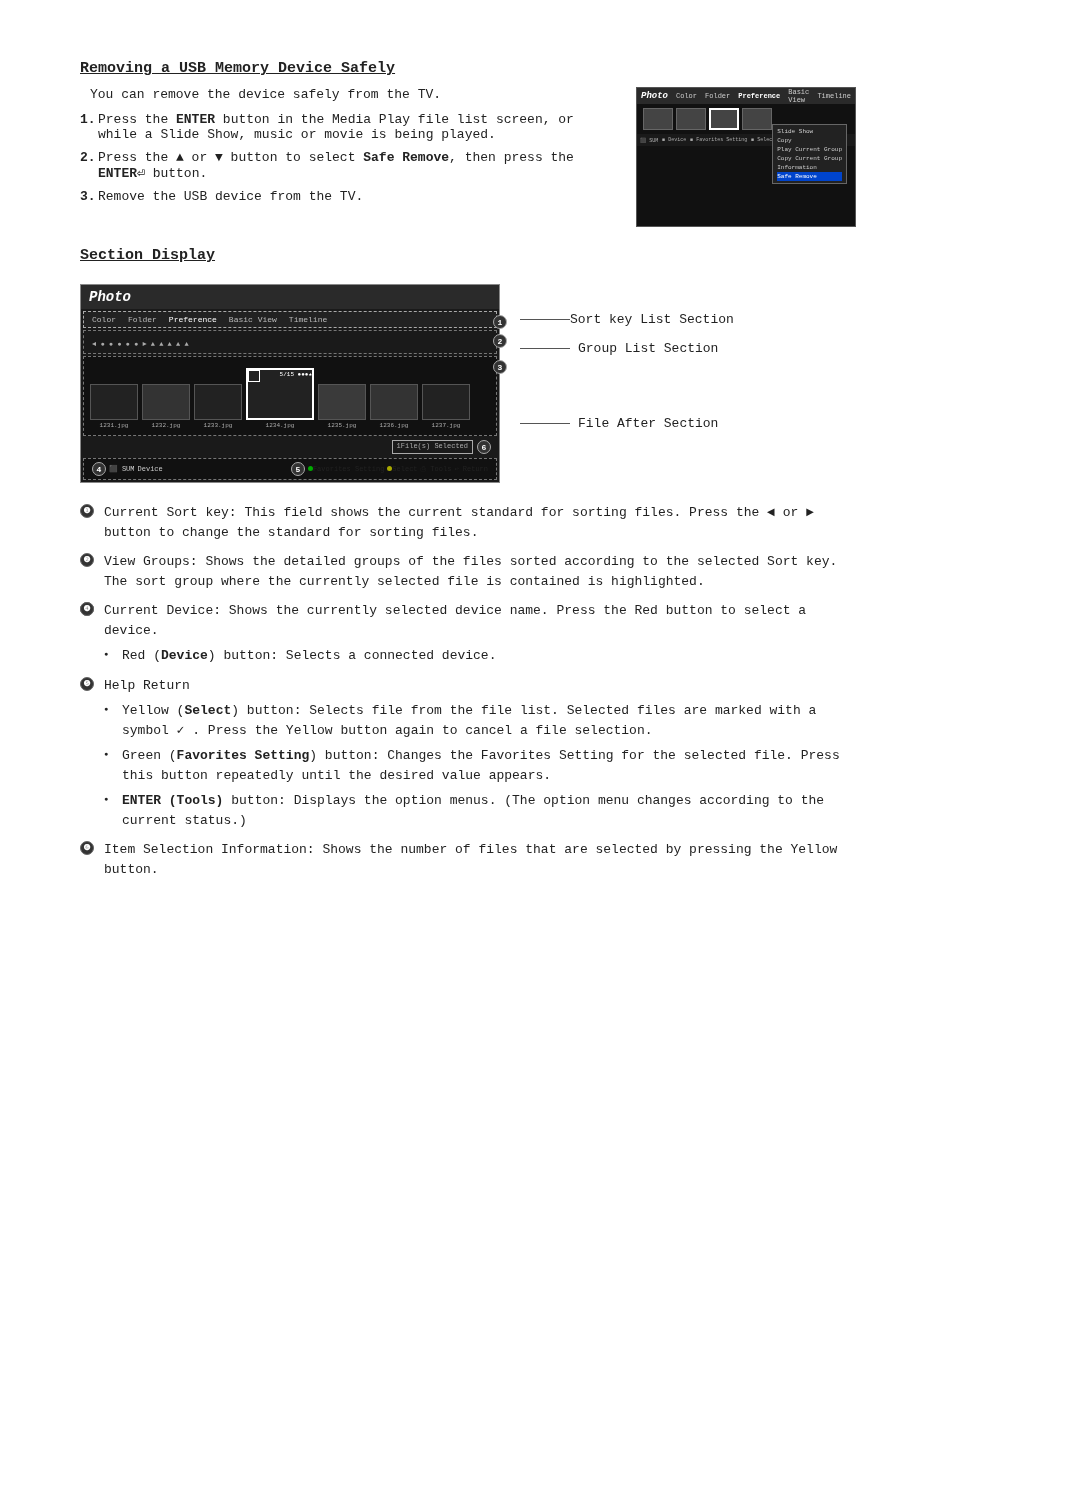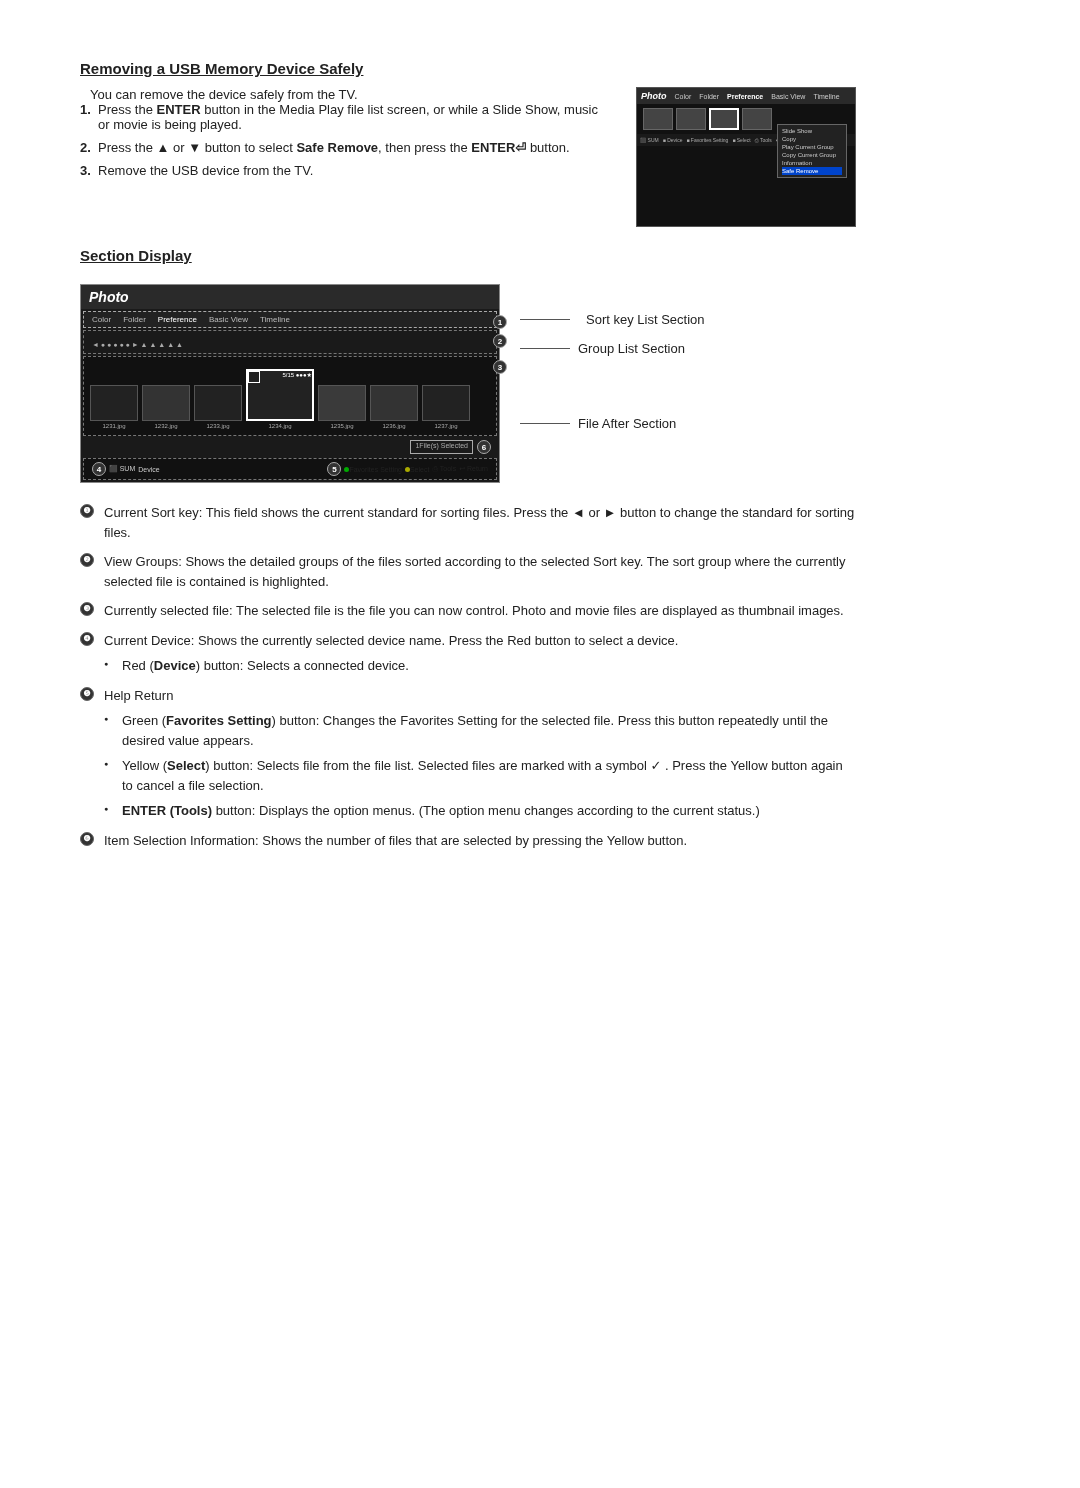--- a/index.html
+++ b/index.html
@@ -10,31 +10,33 @@
       font-family: Arial, sans-serif;
       font-size: 14px;
       color: #222;
       position: relative;
     }
     .page {
       width: 900px;
       min-height: 1488px;
       padding: 60px 44px 80px 80px;
       position: relative;
+      font-family: Liberation Mono, monospace;
     }
 
     
     .section-title {
       font-size: 15px;
       font-weight: bold;
       text-decoration: underline;
       margin-bottom: 10px;
     }
     .section-intro {
       font-size: 13px;
+      margin-bottom: 10px;
       margin-left: 10px;
     }
     .usb-content {
       display: flex;
       gap: 30px;
       align-items: flex-start;
     }
     .usb-text {
       flex: 1;
     }
@@ -472,21 +474,21 @@
               <span style="font-size:7px;"><span class="green-dot" style="display:inline-block;width:5px;height:5px;background:#00aa00;border-radius:50%;"></span>Favorites Setting</span>
               <span style="font-size:7px;"><span class="yellow-dot" style="display:inline-block;width:5px;height:5px;background:#aaaa00;border-radius:50%;"></span>Select</span>
               <span style="font-size:7px;">⎙ Tools</span>
               <span style="font-size:7px;">↩ Return</span>
             </div>
           </div>
         </div>
       </div>
 
       <div class="screen-labels">
-        <div style="display:flex;align-items:center;gap:16px;margin-bottom:14px;margin-top:18px;">
+        <div style="display:flex;align-items:center;gap:0;margin-bottom:14px;margin-top:18px;">
           <div style="width:50px;height:1px;background:#555;"></div>
           <span style="font-size:13px;">Sort key List Section</span>
         </div>
         <div style="display:flex;align-items:center;gap:8px;margin-bottom:40px;">
           <div style="width:50px;height:1px;background:#555;"></div>
           <span style="font-size:13px;">Group List Section</span>
         </div>
         <div style="display:flex;align-items:center;gap:8px;margin-top:20px;">
           <div style="width:50px;height:1px;background:#555;"></div>
           <span style="font-size:13px;">File After Section</span>
@@ -499,35 +501,34 @@
       <li>
         <span class="circle-bullet">❶</span>
         <span>Current Sort key: This field shows the current standard for sorting files. Press the ◄ or ► button to change the standard for sorting files.</span>
       </li>
       <li>
         <span class="circle-bullet">❷</span>
         <span>View Groups: Shows the detailed groups of the files sorted according to the selected Sort key. The sort group where the currently selected file is contained is highlighted.</span>
       </li>
       <li>
         <span class="circle-bullet">❸</span>
-        <span>Currently selected file: The selected file is the file you can now control. Photo and movie files are displayed as thumbnail images.</span>
       </li>
       <li>
         <span class="circle-bullet">❹</span>
         <span>Current Device: Shows the currently selected device name. Press the Red button to select a device.</span>
         <ul class="sub-list">
           <li>Red (<strong>Device</strong>) button: Selects a connected device.</li>
         </ul>
       </li>
       <li>
         <span class="circle-bullet">❺</span>
         <span>Help Return</span>
         <ul class="sub-list">
+          <li>Yellow (<strong>Select</strong>) button: Selects file from the file list. Selected files are marked with a symbol ✓ . Press the Yellow button again to cancel a file selection.</li>
           <li>Green (<strong>Favorites Setting</strong>) button: Changes the Favorites Setting for the selected file. Press this button repeatedly until the desired value appears.</li>
-          <li>Yellow (<strong>Select</strong>) button: Selects file from the file list. Selected files are marked with a symbol ✓ . Press the Yellow button again to cancel a file selection.</li>
           <li><strong>ENTER (Tools)</strong> button: Displays the option menus. (The option menu changes according to the current status.)</li>
         </ul>
       </li>
       <li>
         <span class="circle-bullet">❻</span>
         <span>Item Selection Information: Shows the number of files that are selected by pressing the Yellow button.</span>
       </li>
     </ul>
   </div>
 

